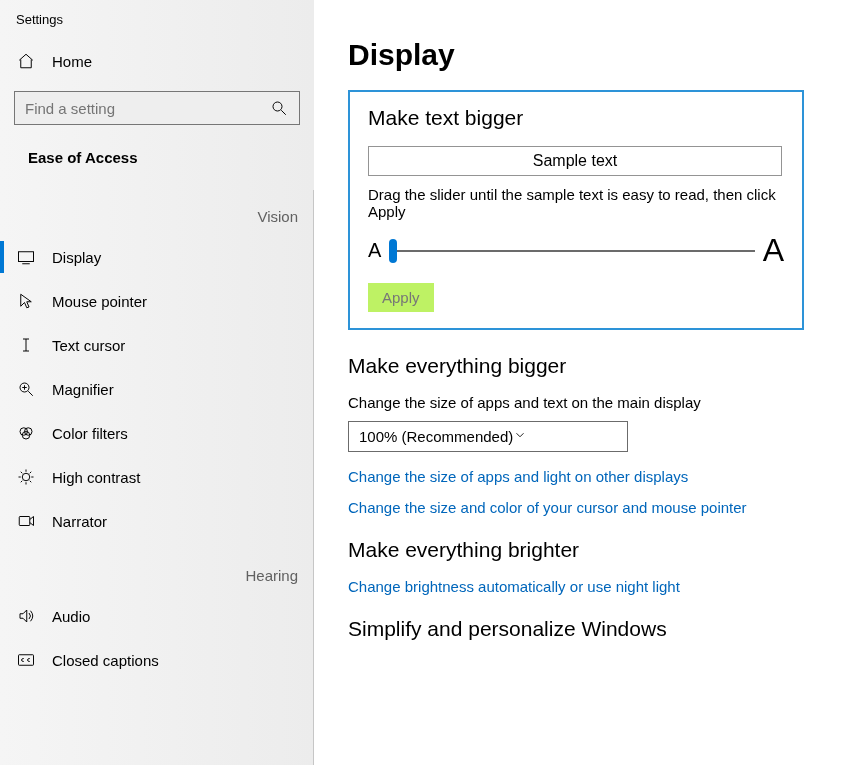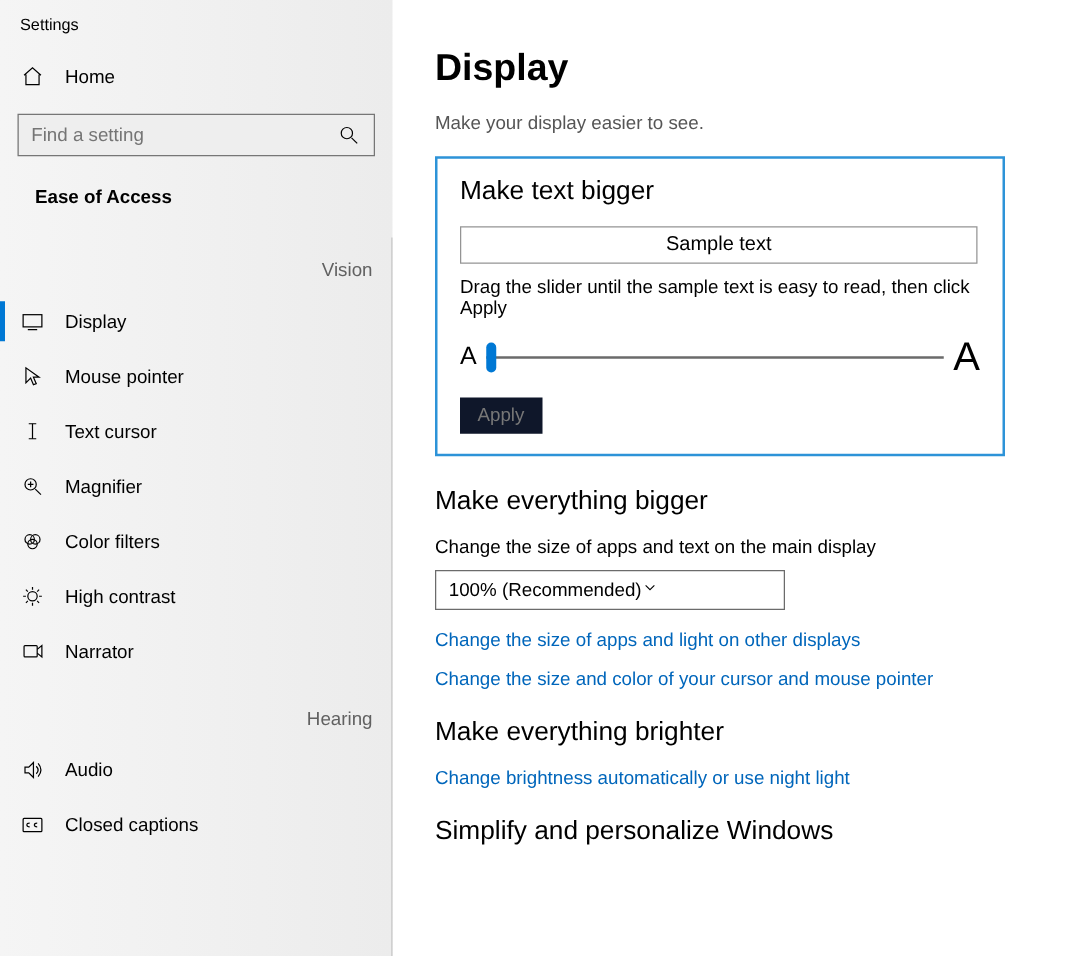--- a/index.html
+++ b/index.html
@@ -155,21 +155,21 @@
   }
   .slider-thumb {
     position: absolute; left: 0; top: 50%;
     width: 8px; height: 24px;
     background: #0078d4;
     border-radius: 4px;
     transform: translate(0, -50%);
   }
   .apply-btn {
     display: inline-block;
-    background: #0f172a;
+    background: #bef264;
     color: #777;
     padding: 6px 14px;
     font-size: 15px;
     cursor: default;
   }
   .plain-section {
     margin: 0 0 22px 0;
     width: 456px;
   }
   .section-h {
@@ -331,21 +331,20 @@
           </svg>
       </span>
       <span class="lbl">Closed captions</span>
     </div>
 
     <div class="spacer-bottom"></div>
   </div>
 
   <div class="main">
     <div class="page-title">Display</div>
-    <div class="page-subtitle">Make your display easier to see.</div>
 
     <div class="highlight-box">
       <div class="section-heading">Make text bigger</div>
       <div class="sample-box">Sample text</div>
       <div class="instr">Drag the slider until the sample text is easy to read, then click Apply</div>
       <div class="slider-row">
         <span class="small-a">A</span>
         <div class="slider">
           <div class="slider-track"></div>
           <div class="slider-thumb"></div>

